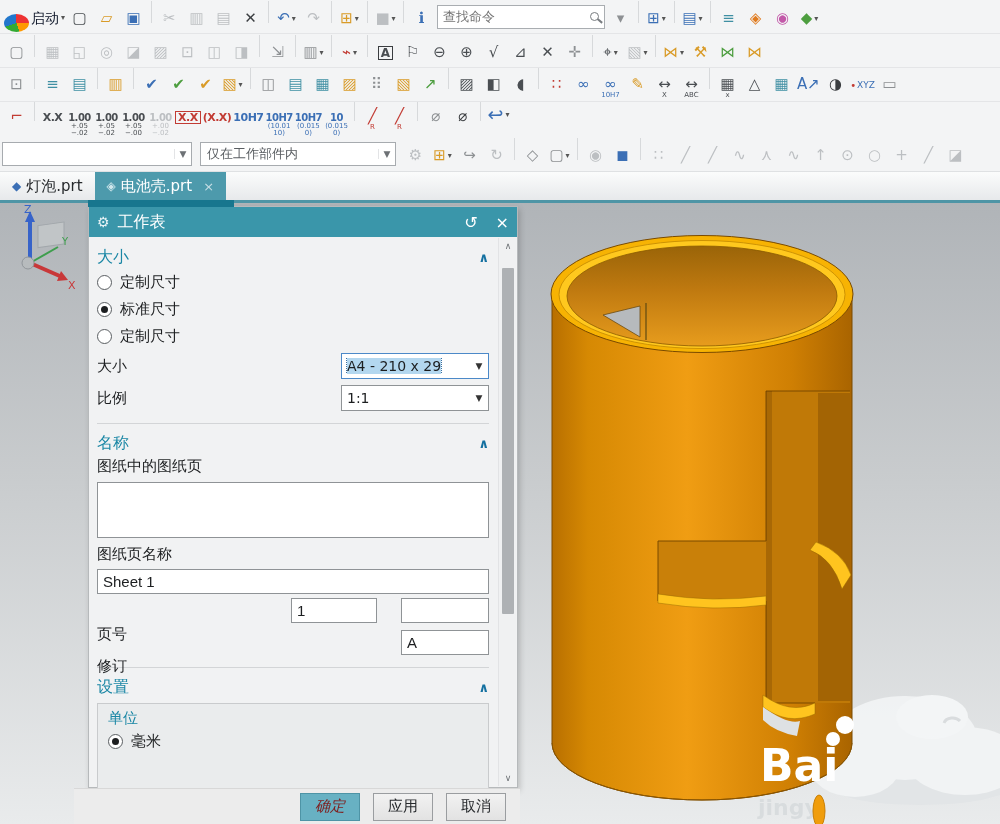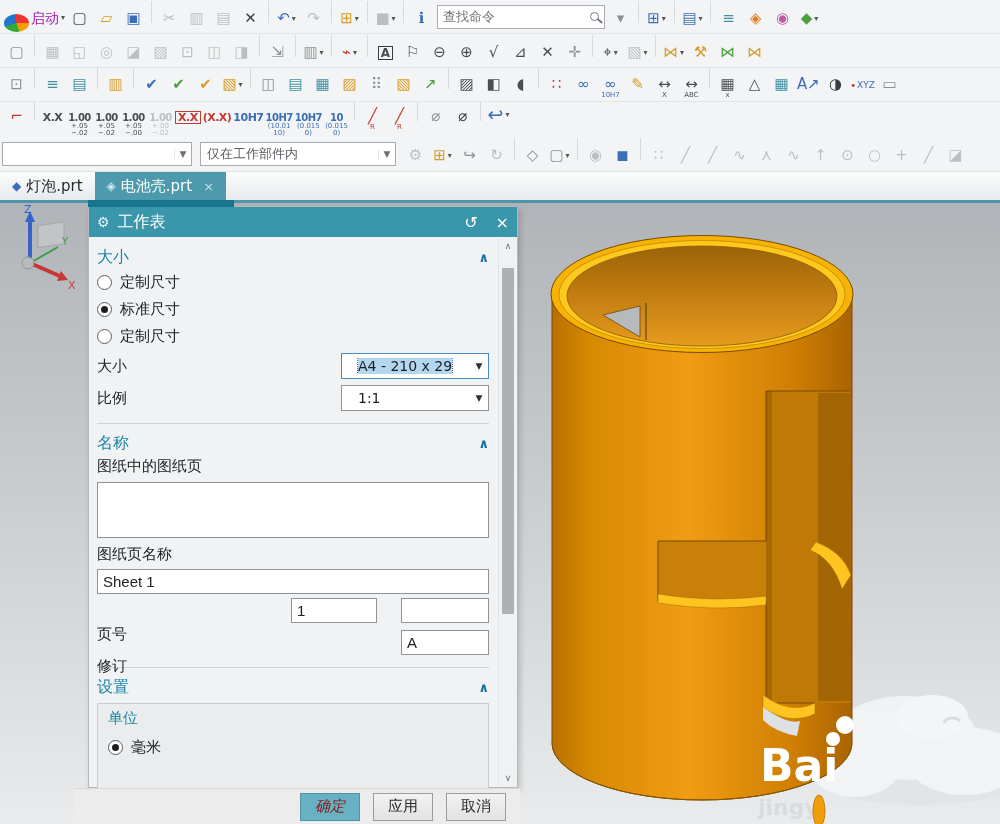--- a/index.html
+++ b/index.html
@@ -13,21 +13,21 @@
             border-bottom:1px solid #e4e5e7; overflow:hidden; white-space:nowrap; }
   .tb-row.no-b { border-bottom:none; }
   .tb-btn { display:inline-flex; align-items:center; justify-content:center; height:28px;
             min-width:25px; margin:0 1px; border-radius:2px; font-size:15px; color:#6e7276;
             cursor:default; flex:none; }
   .tb-btn .col { display:flex; flex-direction:column; align-items:center; line-height:1.05; }
   .tb-btn .g { line-height:1; }
   .tb-btn .sub { font-size:7px; white-space:pre-line; text-align:center; line-height:1.05; }
   .tb-btn .dd { font-size:8px; color:#555; margin-left:2px; }
   .tb-sep { width:1px; height:22px; background:#d7d9db; margin:0 4px; flex:none; display:inline-block; }
-  .txt-btn .g { font-size:14px; color:#a21caf; }
+  .txt-btn .g { font-size:14px; color:#0f172a; }
   .txt .g { font-size:11px; font-weight:bold; letter-spacing:-0.5px; }
   .tol .g { font-size:10px; font-weight:bold; }
   .c-dis { color:#bcbfc2; } .c-dim { color:#8d9093; } .c-ink { color:#4a4e52; }
   .c-dark { color:#3a3d40; } .c-blue { color:#3b6fb5; } .c-teal { color:#3f8fa3; }
   .c-green { color:#4d9e3f; } .c-amber { color:#d99b28; } .c-orange { color:#e07b1f; }
   .c-red { color:#c23b33; } .c-pink { color:#c258a8; }
   .boxed .g { border:1px solid #3a3d40; padding:0 2px; font-size:12px; font-weight:bold; }
   .boxed-red .g { border:1px solid #c23b33; padding:0 2px; }
   .big .g { font-size:19px; }
   .xyz .g { font-size:9px; font-weight:normal; }
@@ -89,36 +89,36 @@
   .radio { display:flex; align-items:center; gap:8px; height:27px; font-size:15px; color:#1c1e20; }
   .rb { width:15px; height:15px; border:1px solid #5a5e62; border-radius:50%; background:#fff;
         flex:none; position:relative; }
   .rb.sel::after { content:""; position:absolute; left:3px; top:3px; width:7px; height:7px;
                    border-radius:50%; background:#1c1e20; }
   .f-row { display:flex; align-items:center; height:32px; font-size:15px; color:#1c1e20; }
   .f-row .lab { flex:1; }
   .dcombo { display:flex; align-items:center; width:148px; height:26px; background:#fff;
             border:1px solid #8f9396; font-size:14px; color:#1c1e20; }
   .dcombo.focus { border-color:#4c89c8; }
-  .dcombo .cval { flex:1; padding:0 16px; white-space:nowrap; overflow:hidden; }
+  .dcombo .cval { flex:1; padding:0 5px; white-space:nowrap; overflow:hidden; }
   .dcombo.focus .cval span { background:#b3d7ef; outline:1px dotted #3b6fa0; }
   .dcombo .carr { width:18px; text-align:center; font-size:9px; color:#333; }
   .dlg-hr { border:none; border-top:1px solid #d3d5d7; margin:9px 0 7px; }
   .sm-lab { font-size:15px; color:#1c1e20; height:24px; display:flex; align-items:flex-end; padding-bottom:3px; }
   .listbox { height:56px; background:#fff; border:1px solid #8f9396; margin:3px 0 5px; }
   .tinput { height:25px; border:1px solid #8f9396; background:#fff; font-size:15px; color:#1c1e20;
             padding:0 5px; font-family:"Liberation Sans",sans-serif; outline:none; }
   .tinput.full { width:100%; margin-top:2px; }
   .pg-row { display:flex; align-items:center; height:32px; font-size:15px; color:#1c1e20; }
   .pg-row .lab { width:58px;margin-top:48px; }
   .pg-row .in1 { width:86px; margin-left:136px; }
   .pg-row .in2 { width:88px; margin-left:auto; }
   .pg-row .in2r { width:88px; margin-left:auto; }
   .sub-box { margin-top:4px; border:1px solid #c9cbcd; background:#eaeced; padding:5px 10px; height:86px; }
-  .sub-box .units { color:#1b87a5; font-size:15px; margin-bottom:6px; }
+  .sub-box .units { color:#1b87a5; font-size:15px; margin-bottom:0; }
 
   .vscroll { position:absolute; right:1px; top:31px; bottom:1px; width:18px; background:#f0f1f2;
              border-left:1px solid #e2e3e5; }
   .vs-arr { position:absolute; left:0; width:18px; height:16px; text-align:center; font-size:9px;
             color:#6d7175; line-height:16px; }
   .vs-arr.up { top:0; } .vs-arr.dn { bottom:0; }
   .vs-thumb { position:absolute; left:3px; top:30px; width:12px; height:346px; background:#aeb1b4;
               border-radius:1px; }
 
   .dlg-footer { position:absolute; left:74px; top:788px; width:446px; height:36px; background:#ececec;

